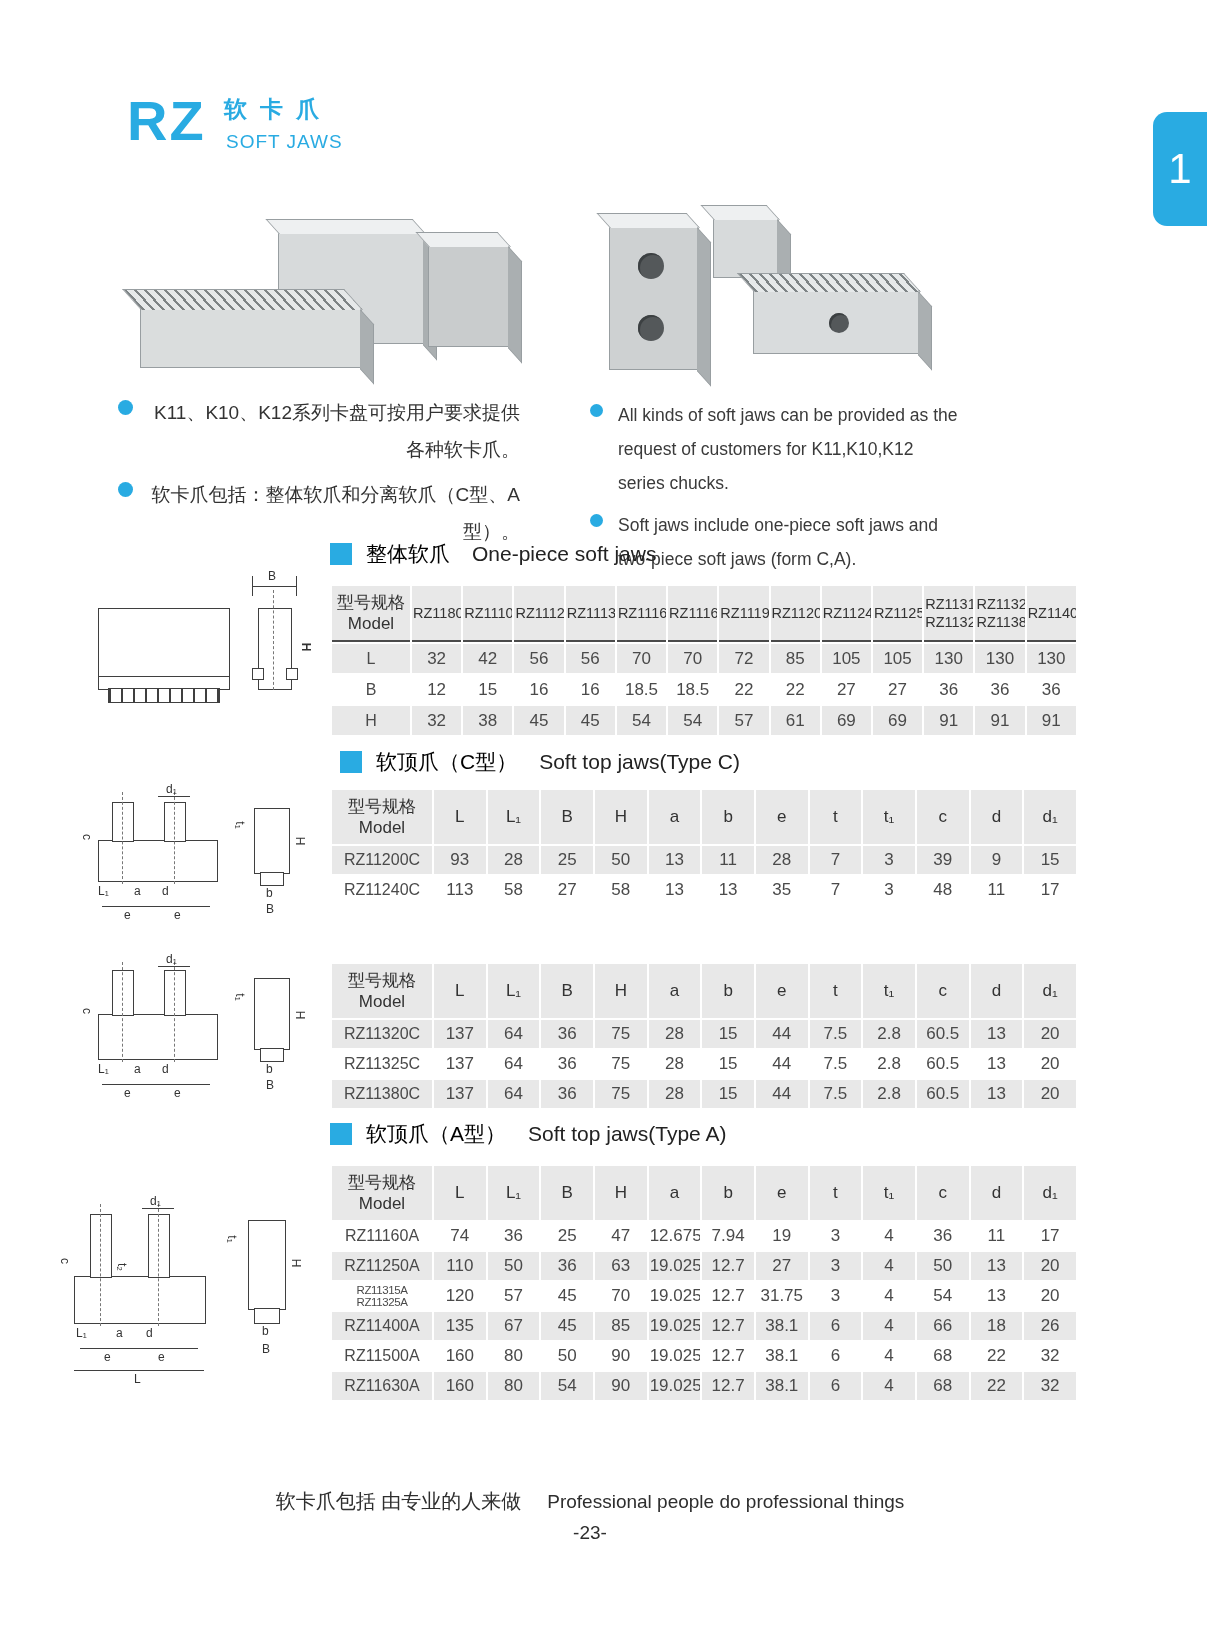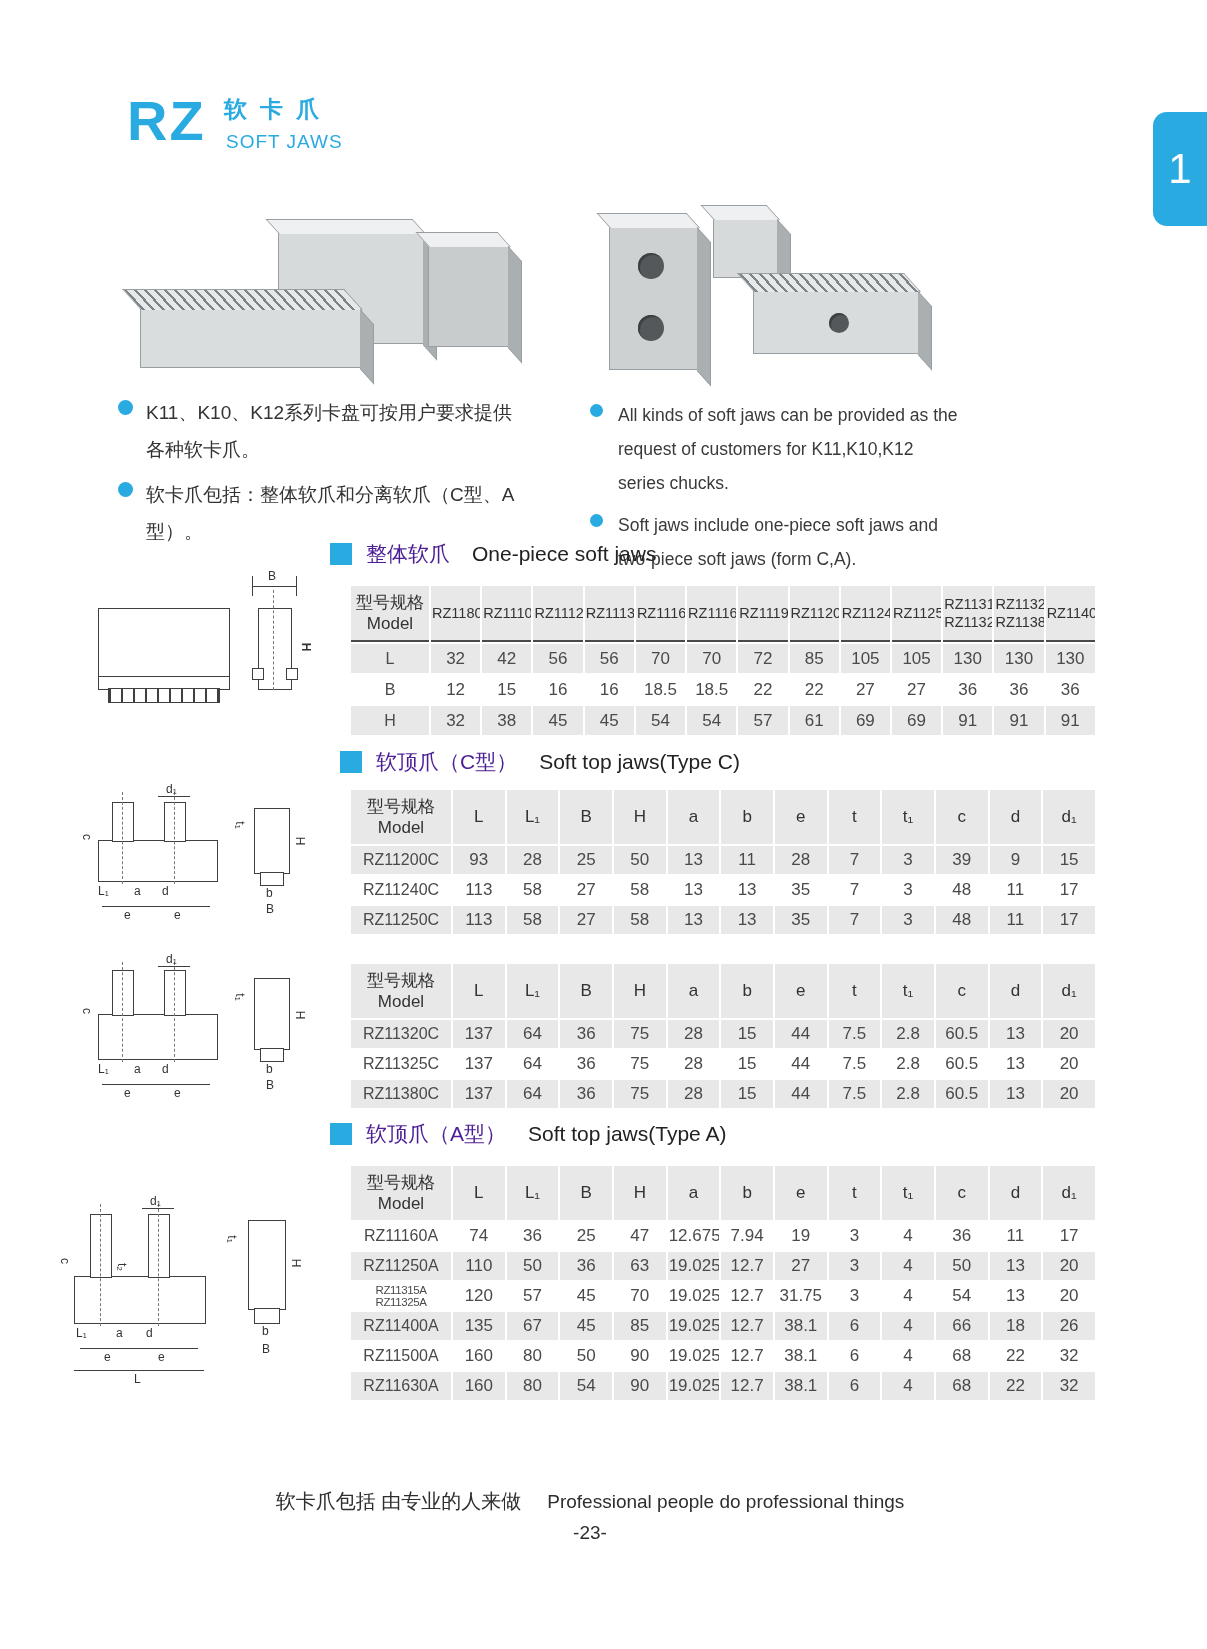--- a/index.html
+++ b/index.html
@@ -28,32 +28,32 @@
   .face-side{position:absolute;right:-13px;top:0;width:13px;height:100%;background:#aaafb1;
     transform:skewY(48deg);transform-origin:top left;border:1px solid #989ea1;border-left:none;}
   .teeth{background:repeating-linear-gradient(90deg,#7e8486 0 3px,#e6e9ea 3px 10px);}
   .hole{position:absolute;border-radius:50%;background:#54585a;box-shadow:inset 2px 2px 0 #3c4042;}
 
   
   .bullets{display:flex;flex-direction:column;gap:8px;}
   .bullet{position:relative;padding-left:28px;}
   .bullet .dot{position:absolute;left:0;top:6px;width:15px;height:15px;border-radius:50%;background:var(--accent);}
   .bullets-cn{left:118px;top:394px;width:402px;}
-  .bullets-cn .bullet{font-size:19px;line-height:37px;}
+  .bullets-cn .bullet{font-size:19px;line-height:37px;text-align:right;}
   .bullets-en{left:590px;top:398px;width:372px;}
   .bullets-en .bullet{font-size:17.5px;line-height:34px;color:#3a3a3a;}
 
   
   .section-title{display:flex;align-items:center;gap:14px;}
   .section-title .sq{width:22px;height:22px;background:var(--accent);flex:none;}
-  .section-title .cn{font-size:21px;color:#4c1d95;}
+  .section-title .cn{font-size:21px;color:#000000;}
   .section-title .en{font-size:21px;color:#222;margin-left:8px;}
 
   
-  .tablebox{width:748px;margin-left:19px;}
+  .tablebox{width:748px;}
   .spec-table{width:100%;table-layout:fixed;border-collapse:separate;border-spacing:2.5px 2px;}
   .spec-table th,.spec-table td{
     text-align:center;vertical-align:middle;white-space:pre-line;
     font-weight:normal;padding:0 1px;overflow:hidden;
   }
   .spec-table th{background:var(--row_gray);height:54px;font-size:17px;color:#333;line-height:1.25;}
   .spec-table td{font-size:17px;color:#4a4a4a;}
   .spec-table tbody tr:nth-child(odd) td{background:var(--row_gray);}
   .flip tbody tr:nth-child(odd) td{background:#fff;}
   .flip tbody tr:nth-child(even) td{background:var(--row_gray);}
@@ -334,35 +334,20 @@
           <td>11</td>
           <td>28</td>
           <td>7</td>
           <td>3</td>
           <td>39</td>
           <td>9</td>
           <td>15</td>
         </tr>
         <tr>
           <td>RZ11240C</td>
-          <td>113</td>
-          <td>58</td>
-          <td>27</td>
-          <td>58</td>
-          <td>13</td>
-          <td>13</td>
-          <td>35</td>
-          <td>7</td>
-          <td>3</td>
-          <td>48</td>
-          <td>11</td>
-          <td>17</td>
-        </tr>
-        <tr>
-          <td>RZ11250C</td>
           <td>113</td>
           <td>58</td>
           <td>27</td>
           <td>58</td>
           <td>13</td>
           <td>13</td>
           <td>35</td>
           <td>7</td>
           <td>3</td>
           <td>48</td>

